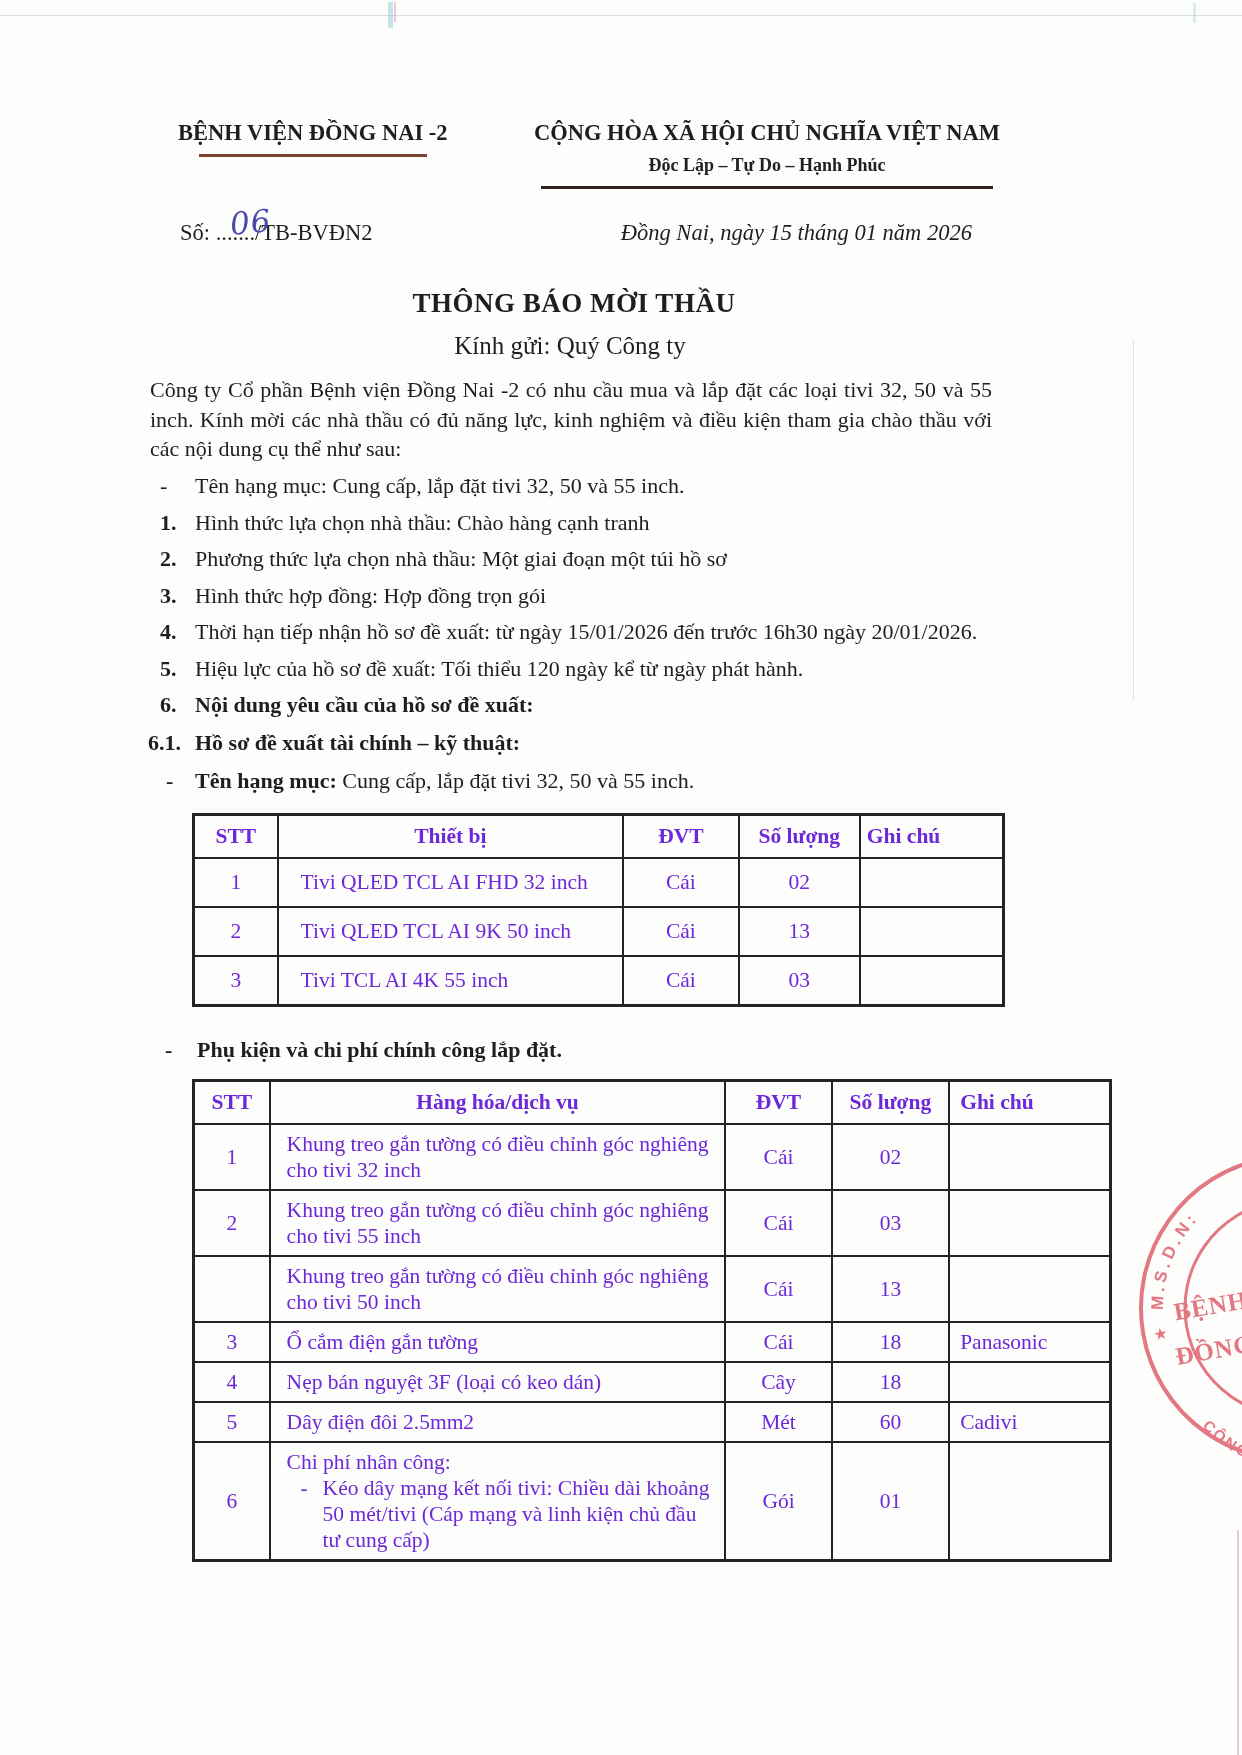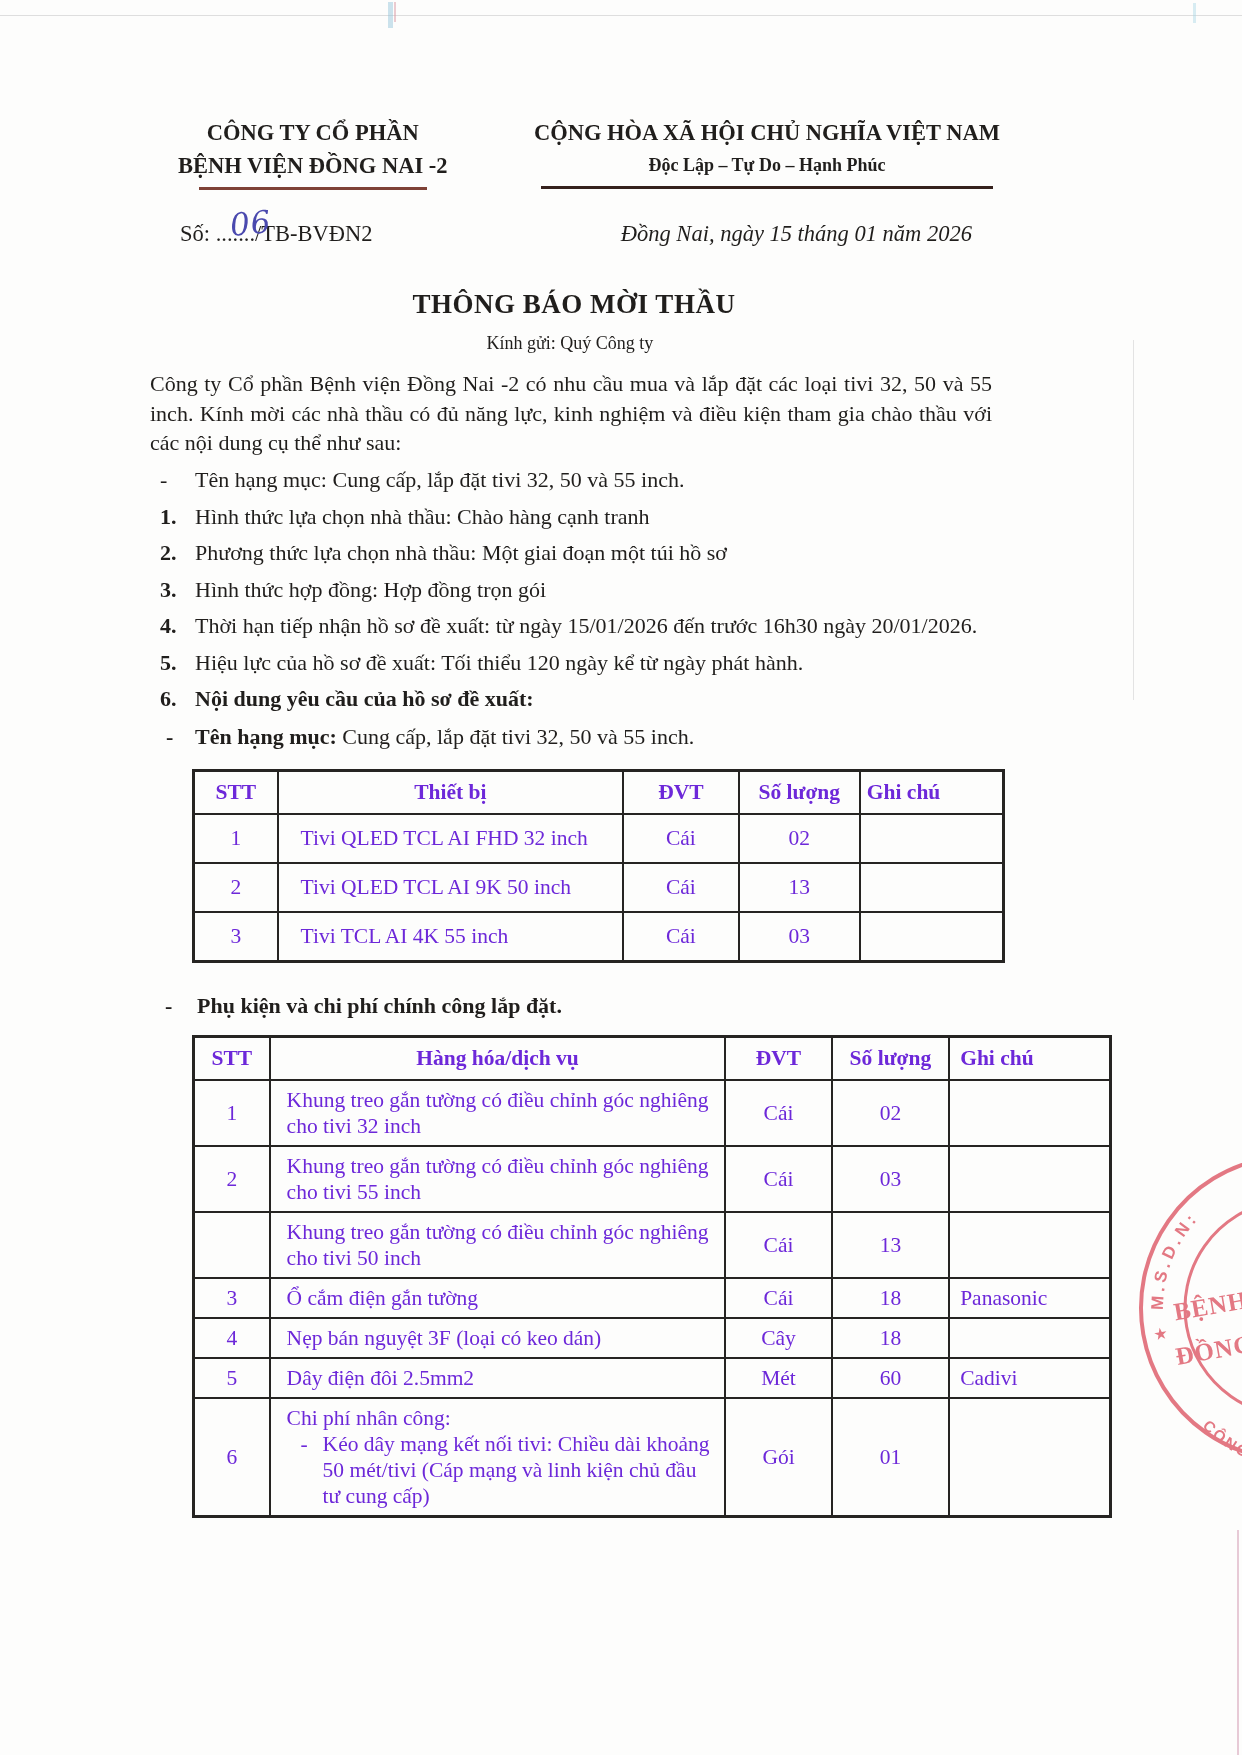--- a/index.html
+++ b/index.html
@@ -36,21 +36,21 @@
   .handwritten{
     position:absolute;left:50px;top:-16px;
     color:#4a49ae;font-size:31px;font-style:italic;
     font-family:"DejaVu Serif",serif;
     transform:rotate(-6deg);letter-spacing:1px;
   }
   .dateline{font-style:italic;font-size:22.5px;}
 
   
   .doc-title{margin-top:42px;margin-right:102px;text-align:center;font-weight:bold;font-size:27px;letter-spacing:.5px;padding-left:8px;}
-  .salutation{margin-top:13px;margin-right:102px;text-align:center;font-size:18px;}
+  .salutation{margin-top:13px;margin-right:102px;text-align:center;font-size:25px;}
 
   
   .intro{margin-top:15px;padding:0 250px 0 150px;font-size:22px;line-height:29.5px;text-align:justify;}
   .list{margin-top:5px;padding-left:160px;padding-right:240px;font-size:22px;}
   .li{display:flex;margin:7.5px 0;line-height:29px;}
   .li .mk{width:35px;flex:0 0 35px;}
   .li .mk.bold, .li.bold{font-weight:bold;}
   .li .tx{flex:1;}
   .sec61{padding-left:148px;margin-top:9px;font-size:22px;font-weight:bold;display:flex;line-height:29px;}
   .sec61 .mk{width:47px;flex:0 0 47px;}
@@ -97,21 +97,20 @@
 
   <div class="scan-topline"></div>
   <div class="speck1"></div>
   <div class="speck2"></div>
   <div class="speck3"></div>
   <div class="scan-vline"></div>
   <div class="scan-redge"></div>
 
   <div class="header-row">
     <div class="header-left">
-      <div>CÔNG TY CỔ PHẦN</div>
       <div>BỆNH VIỆN ĐỒNG NAI -2</div>
       <div class="rule left"></div>
     </div>
     <div class="header-right">
       <div class="nat1">CỘNG HÒA XÃ HỘI CHỦ NGHĨA VIỆT NAM</div>
       <div class="nat2">Độc Lập – Tự Do – Hạnh Phúc</div>
       <div class="rule right"></div>
     </div>
   </div>
 
@@ -153,20 +152,24 @@
     <div class="li">
       <span class="mk bold">5.</span>
       <span class="tx">Hiệu lực của hồ sơ đề xuất: Tối thiểu 120 ngày kể từ ngày phát hành.</span>
     </div>
     <div class="li bold">
       <span class="mk bold">6.</span>
       <span class="tx">Nội dung yêu cầu của hồ sơ đề xuất:</span>
     </div>
   </div>
 
+  <div class="sec61">
+    <span class="mk">6.1.</span>
+    <span class="tx">Hồ sơ đề xuất tài chính – kỹ thuật:</span>
+  </div>
   <div class="dash61">
     <span class="mk">-</span>
     <span class="tx"><b>Tên hạng mục:</b> <span>Cung cấp, lắp đặt tivi 32, 50 và 55 inch.</span></span>
   </div>
 
   <table class="t1">
     <thead>
       <tr>
         <th class="c-stt">STT</th>
         <th class="c-dev">Thiết bị</th>

